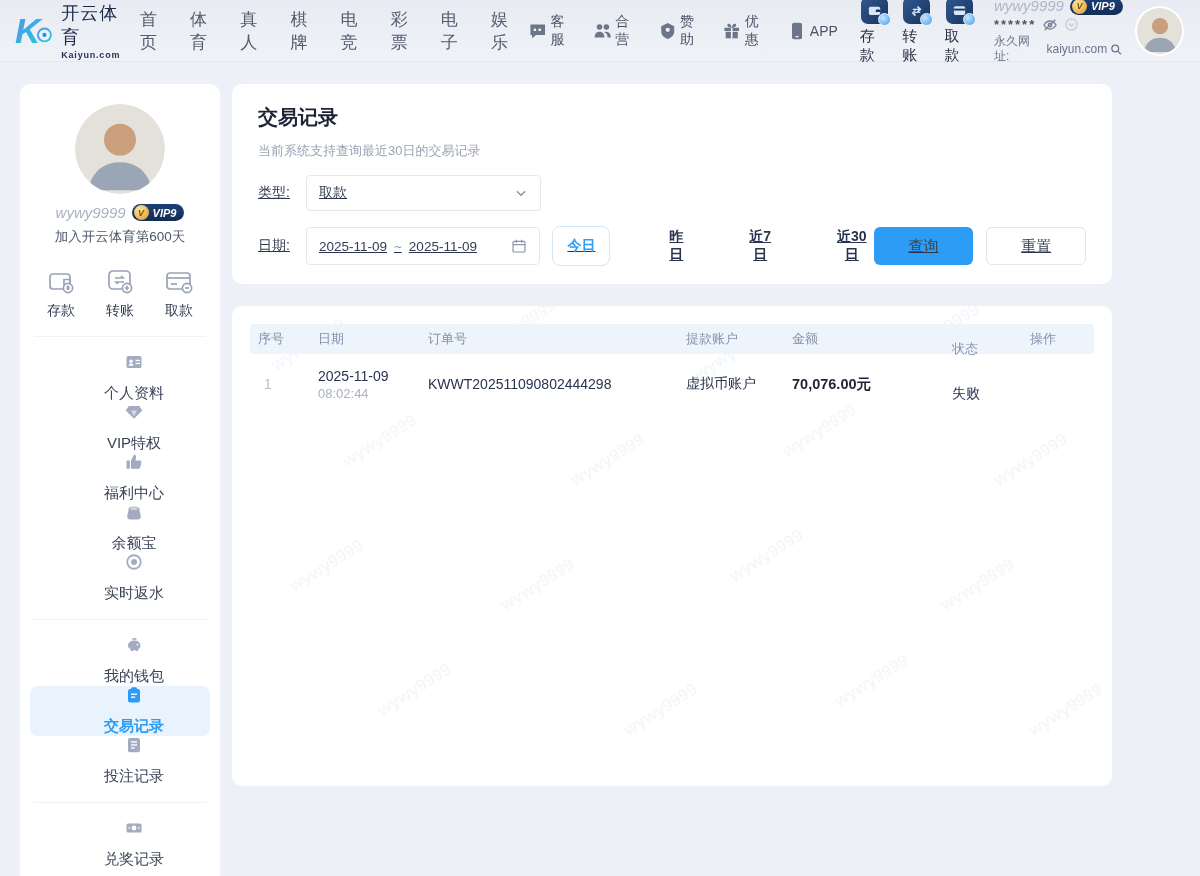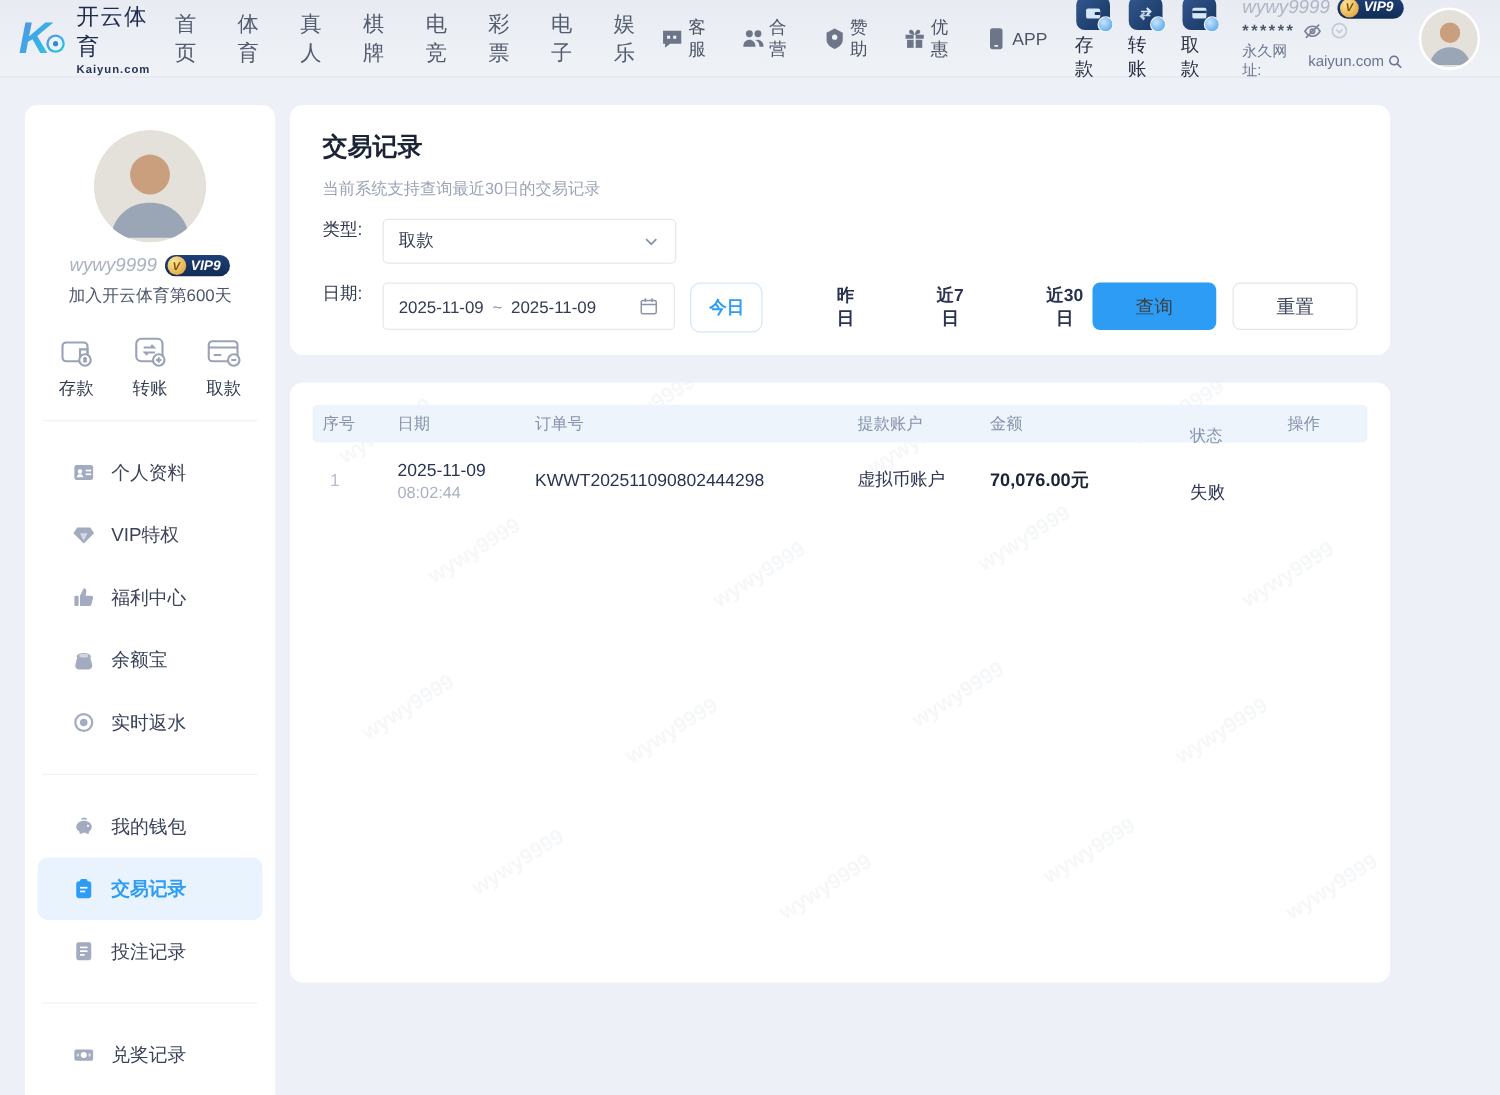--- a/index.html
+++ b/index.html
@@ -48,32 +48,32 @@
   .sb-avatar { width:90px; height:90px; border-radius:50%; overflow:hidden; margin:0 auto; }
   .sb-namerow { display:flex; align-items:center; justify-content:center; gap:6px; margin-top:10px; }
   .sb-uname { font-size:15px; color:#a9b2c2; font-style:italic; }
   .sb-join { text-align:center; font-size:13.5px; color:#4d576b; margin-top:7px; }
   .quickrow { display:flex; justify-content:space-between; padding:0 26px; margin-top:20px; }
   .quick-item { display:flex; flex-direction:column; align-items:center; gap:6px; cursor:pointer; color:#99a2b6; }
   .quick-item .lbl { font-size:14px; color:#333c50; }
   .sb-divider { height:1px; background:#f0f2f6; margin:16px 14px; }
   .menu { }
   .menu-item { height:50px; display:flex; align-items:center; gap:13px; padding-left:28px; margin:0 10px; border-radius:8px;
-               cursor:pointer; color:#a3abc0; }
+               cursor:pointer; color:#a3abc0;flex-direction:column; }
   .menu-item .lbl { font-size:15px; color:#3a4358; }
   .menu-item.active { background:#e9f3fd; color:#2d9cf4; }
   .menu-item.active .lbl { color:#2d9cf4; font-weight:700; }
 
   
   .content { position:absolute; left:232px; top:84px; width:880px; }
   .card { background:#fff; border-radius:10px; }
   .filter-card { padding:20px 26px 18px; }
   .page-title { font-size:20px; font-weight:800; color:#1b2335; }
   .page-sub { font-size:13px; color:#9aa3b5; margin-top:11px; }
-  .frow { display:flex; margin-top:15px; }
+  .frow { display:flex; align-items:center; margin-top:15px;text-decoration:underline; }
   .flabel { width:40px; font-size:14px; color:#333c50; margin-right:8px; }
   .selectbox { width:235px; height:36px; border:1px solid #e4e8ef; border-radius:4px; display:flex; align-items:center;
                padding:0 12px; font-size:14px; color:#333c50; cursor:pointer; background:#fff; justify-content:space-between; }
   .datebox { width:235px; height:38px; border:1px solid #e4e8ef; border-radius:4px; display:flex; align-items:center;
              padding:0 12px; font-size:13.5px; color:#333c50; cursor:pointer; gap:7px; background:#fff; }
   .datebox .sep { color:#8b94a6; }
   .datebox .cal { margin-left:auto; color:#8b94a6; }
   .range-btn { height:40px; min-width:58px; padding:0 12px; margin-left:12px; border:1px solid #d4e7f7; border-radius:8px;
                background:#fff; color:#2d9cf4; font-size:14px; font-weight:600; cursor:pointer;
                display:flex; align-items:center; justify-content:center; }

